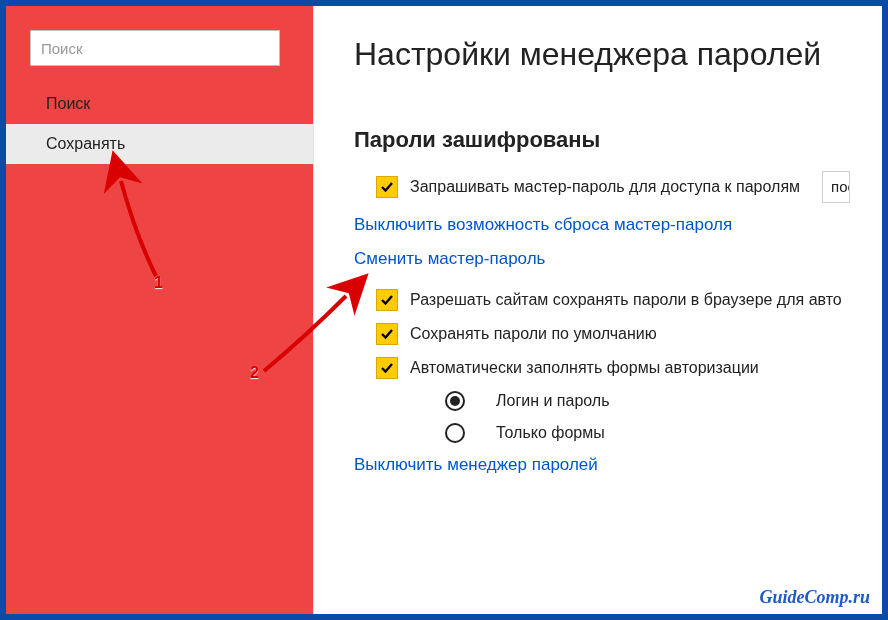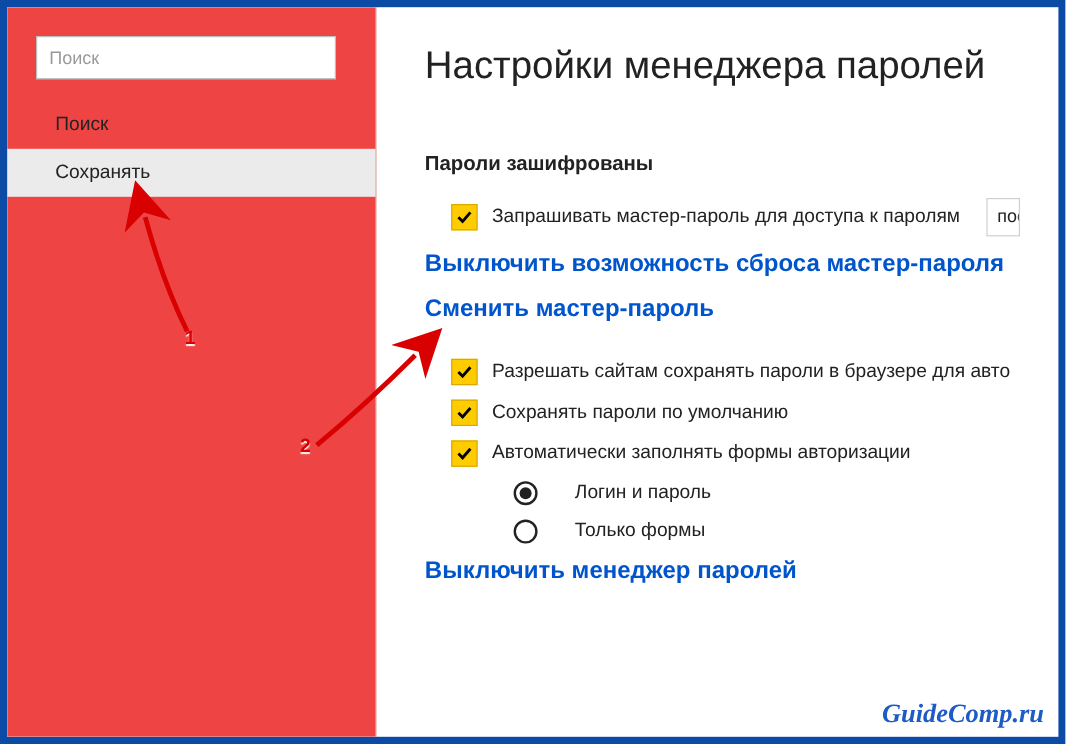--- a/index.html
+++ b/index.html
@@ -53,21 +53,21 @@
     flex: 1;
     padding: 30px 0 0 40px;
     overflow: hidden;
   }
   .page-title {
     font-size: 32px;
     font-weight: 400;
     margin-bottom: 54px;
   }
   .section-title {
-    font-size: 17px;
+    font-size: 22px;
     font-weight: bold;
     margin-bottom: 18px;
   }
   .row {
     display: flex;
     align-items: center;
     gap: 12px;
     margin-bottom: 12px;
     font-size: 16px;
     padding-left: 22px;
@@ -95,60 +95,59 @@
   }
   .radio.checked::after {
     content: "";
     width: 10px;
     height: 10px;
     background: #222;
     border-radius: 50%;
   }
   .link {
     color: #0055cc;
-    font-size: 20px;
+    font-size: 17px;
     cursor: pointer;
     display: block;
     margin-bottom: 14px;
-    font-weight: bold;
   }
   .dropdown-fragment {
     border: 1px solid #cfcfcf;
     height: 32px;
     line-height: 30px;
     padding: 0 8px;
     font-size: 15px;
     margin-left: 10px;
     white-space: nowrap;
     overflow: hidden;
     width: 28px;
   }
-  .indent { margin-left: 52px; gap: 31px; }
-  .gap-top { margin-top: 30px; }
+  .indent { margin-left: 69px; gap: 31px; }
+  .gap-top { margin-top: 20px; }
   
   .arrow-svg {
     position: absolute;
     top: 0; left: 0;
     pointer-events: none;
   }
   .anno-num {
     position: absolute;
     font-weight: bold;
     font-size: 16px;
     color: #d80000;
     text-shadow: 0 1px 1px #fff;
   }
   .watermark {
     position: absolute;
     right: 12px;
     bottom: 6px;
     font-family: Georgia, 'Times New Roman', serif;
     font-style: italic;
     font-weight: bold;
-    font-size: 22px;
+    font-size: 18px;
     color: #1e5bc6;
     text-shadow: 1px 1px 0 #fff, -1px -1px 0 #fff, 1px -1px 0 #fff, -1px 1px 0 #fff;
     white-space: nowrap;
   }
 </style>
 </head>
 <body>
 
 <div class="frame">
   <div class="columns">

